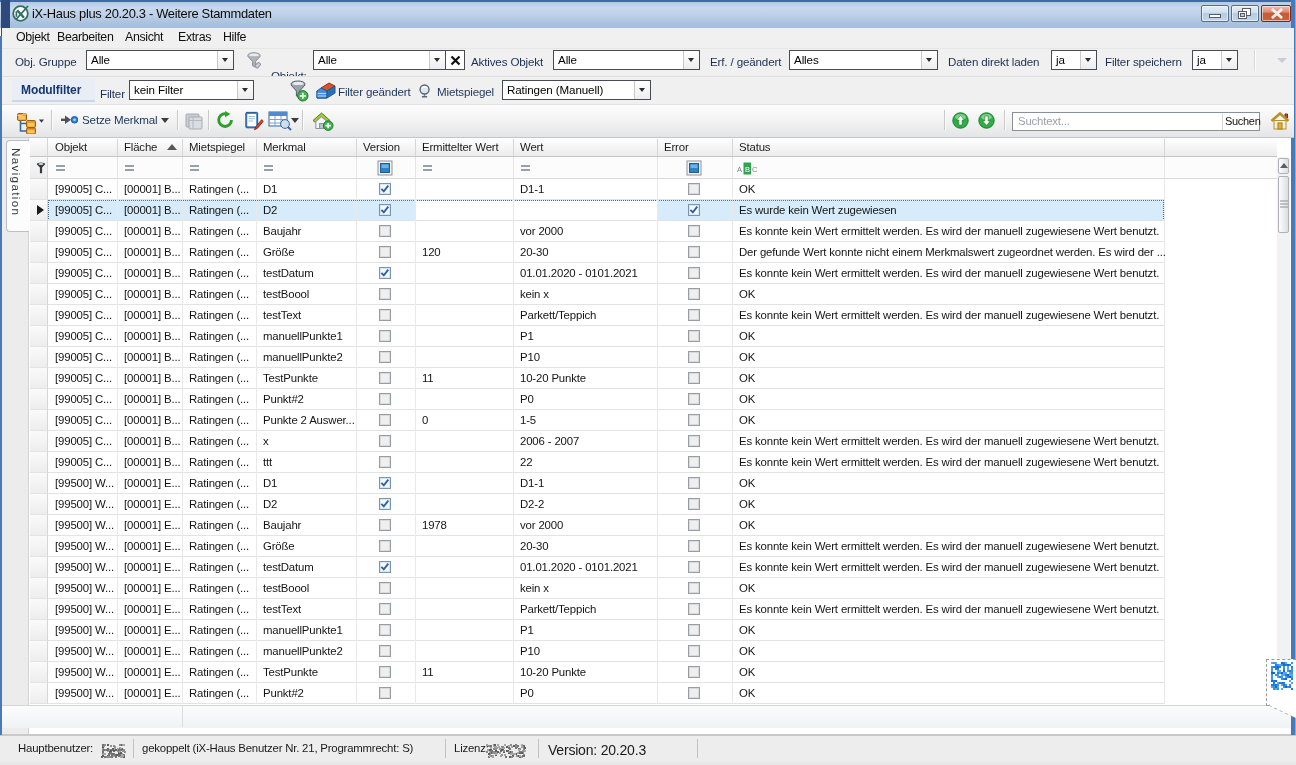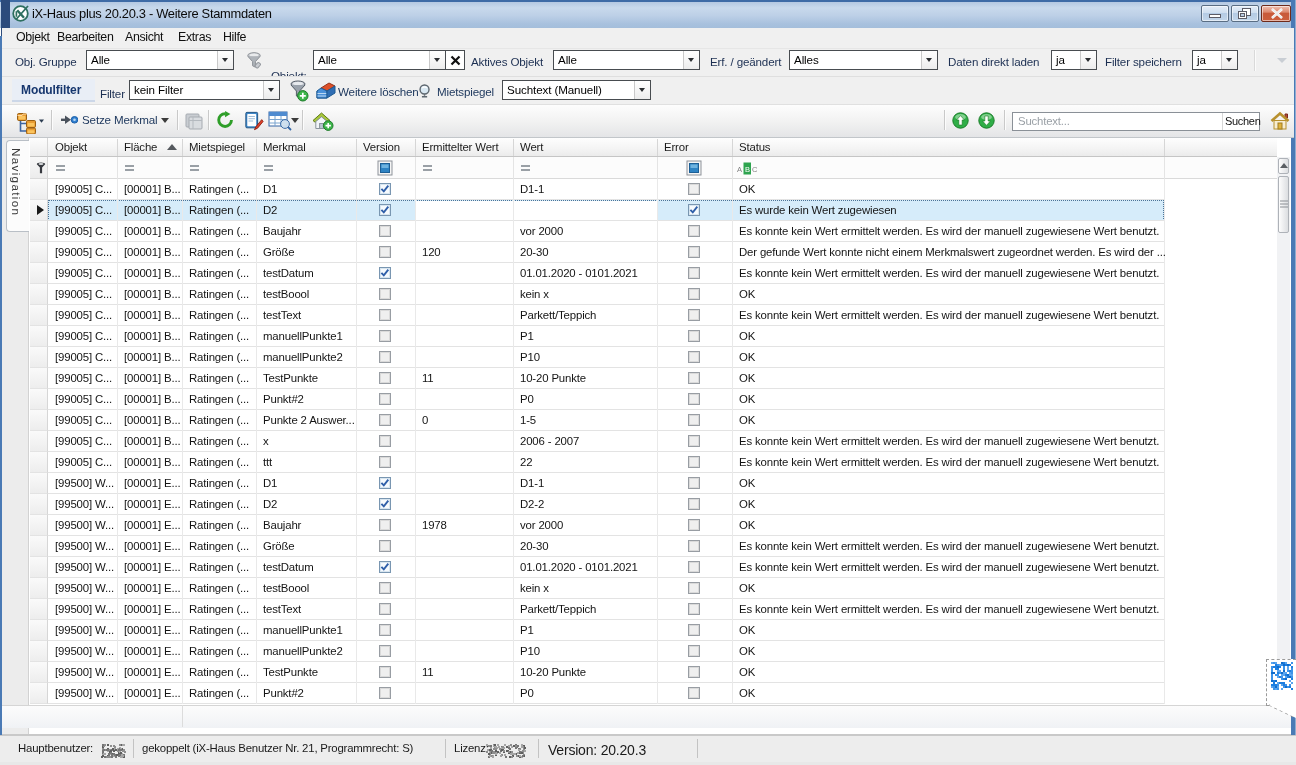--- a/index.html
+++ b/index.html
@@ -119,49 +119,49 @@
     </span>
   </div>
 <div class="abs" style="left:1254px;top:50px;width:1px;height:21px;background:#d9d9d9;box-shadow:1px 0 0 #fbfbfb"></div>
 <svg class="abs" style="left:1276px;top:57px" width="12" height="8">
     <path d="M1 1 L6 6 L11 1" fill="#c9ced4"></path>
   </svg>
 <div class="frow" style="top:76px;height:28px;border-top:1px solid #dfdfdf"></div>
 <div class="abs" style="left:12px;top:79px;width:83px;height:23px;background:#e9eef6;border-bottom:2px solid #ccd7e8"></div>
 <span class="abs" style="left:21px;top:83px;font-weight:bold;color:#16366e;font-size:12px;letter-spacing:-0.1px">Modulfilter</span>
 <span class="lbl" style="left:100px;top:87px">Filter</span>
-<div class="combo" style="left:129px;top:80px;width:151px;height:20px">
+<div class="combo" style="left:129px;top:80px;width:125px;height:20px">
     <span class="cbtxt">kein Filter</span>
     <span class="cbarrow">
       <i></i>
     </span>
   </div>
 <svg class="abs" style="left:289px;top:80px" width="20" height="22" viewBox="0 0 20 22">
 <ellipse cx="9" cy="4" rx="7" ry="3" fill="#b9bec6" stroke="#555e69"></ellipse>
 <ellipse cx="9" cy="3.6" rx="5" ry="1.8" fill="#e7eaee"></ellipse>
 <path d="M2 5 L7.4 11 L7.4 16 L10.6 17.5 L10.6 11 L16 5" fill="#9aa2ac" stroke="#555e69"></path>
 <circle cx="13.8" cy="15.8" r="5.2" fill="#3db54a" stroke="#1c7a28"></circle>
 <path d="M13.8 12.8 L13.8 18.8 M10.8 15.8 L16.8 15.8" stroke="#fff" stroke-width="1.7"></path>
 </svg>
 <svg class="abs" style="left:316px;top:81px" width="20" height="19" viewBox="0 0 20 19">
 <polygon points="5,7 13,2 19,5 11,10" fill="#dd5029" stroke="#93331a"></polygon>
 <polygon points="1,10 11,10 11,17 1,17" fill="#4a90d9" stroke="#1e5b93"></polygon>
 <polygon points="1,10 5,7 11,10 11,17 1,17" fill="#4a90d9" stroke="#1e5b93"></polygon>
 <path d="M1.5 12.5 L10.5 12.5 M1.5 15 L10.5 15" stroke="#bcd8f2" stroke-width="1.2"></path>
 <polygon points="11,10 19,5 19,12 11,17" fill="#2f6eb4" stroke="#1e5b93"></polygon>
 </svg>
-<span class="tbtext" style="left:338px;top:85px">Weitere löschen</span>
+<span class="tbtext" style="left:338px;top:85px">Filter geändert</span>
 <svg class="abs" style="left:418px;top:84px" width="14" height="16" viewBox="0 0 15 17">
 <circle cx="7" cy="5.8" r="4.8" fill="#d9e8f2" stroke="#5d666e" stroke-width="1.5"></circle>
 <path d="M4.4 4.2 a3.6 3.6 0 0 1 5.2 0" stroke="#fff" stroke-width="1.5" fill="none" opacity="0.9"></path>
 <path d="M7 10.8 L7 12.4 M4.2 13.6 L9.8 13.6" stroke="#5d666e" stroke-width="1.5"></path>
 </svg>
 <span class="tbtext" style="left:437px;top:85px">Mietspiegel</span>
 <div class="combo" style="left:502px;top:80px;width:149px;height:20px">
-    <span class="cbtxt">Suchtext (Manuell)</span>
+    <span class="cbtxt">Ratingen (Manuell)</span>
     <span class="cbarrow">
       <i></i>
     </span>
   </div>
 <div class="abs" style="left:2px;top:104px;width:1292px;height:34px;background:linear-gradient(#fdfdfd,#f1f1f1 55%,#e4e5e7);border-top:1px solid #e0e0e0;border-bottom:1px solid #c2c6ca"></div>
 <svg class="abs" style="left:14px;top:110px" width="30" height="24" viewBox="0 0 30 24">
 <path d="M6.5 10 L6.5 21 L13 21 M6.5 13.5 L13 13.5" stroke="#3c64a0" stroke-width="1.6" fill="none"></path>
 <rect x="3.5" y="3.5" width="9" height="7" rx="1.2" fill="#e89c33" stroke="#9a5f12"></rect>
 <path d="M3.5 5.5 L8 5.5 L9 4 L12.5 4" stroke="#fcd8a0" fill="none"></path>
 <rect x="4.6" y="6" width="6.8" height="3.6" rx="0.8" fill="#fbc45e"></rect>

